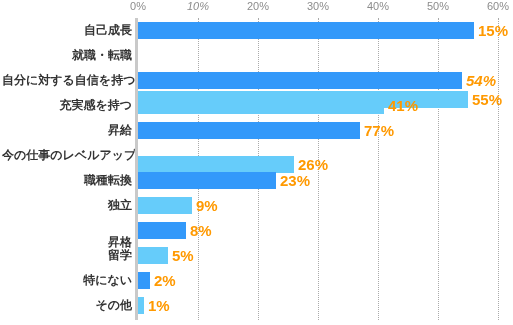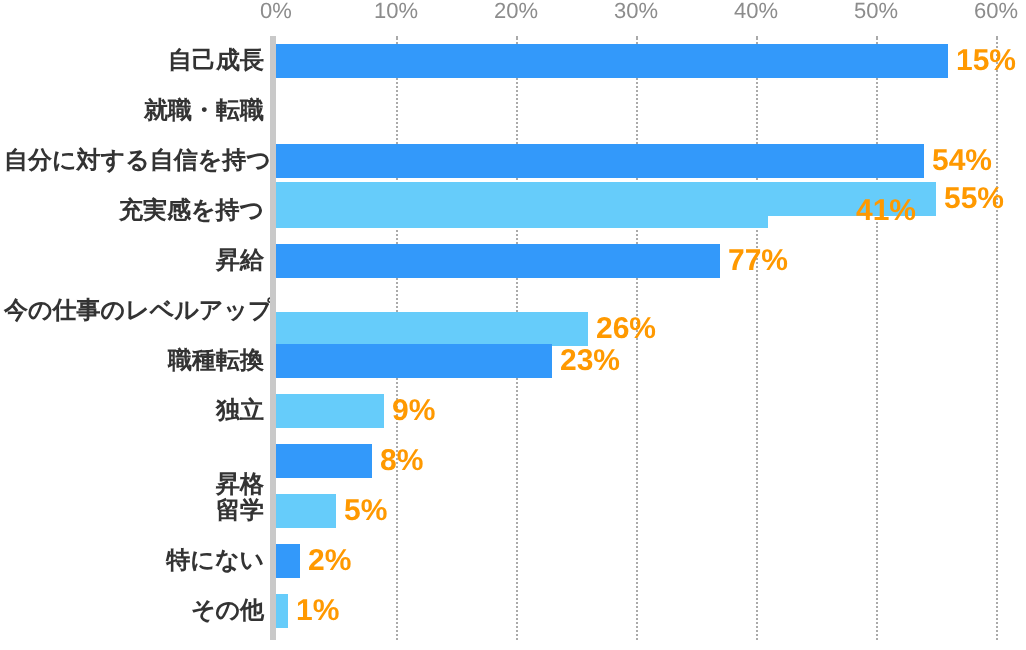--- a/index.html
+++ b/index.html
@@ -97,21 +97,21 @@
     height: 302px;
   }
 </style>
 </head>
 <body>
 
 <div id="chart-root">
 
   <div id="ticks">
       <div class="tick-label" style="left: 138px;">0%</div>
-      <div class="tick-label" style="left: 198px;">10%</div>
+      <div class="tick-label" style="left: 198px; font-style: italic;">10%</div>
       <div class="tick-label" style="left: 258px;">20%</div>
       <div class="tick-label" style="left: 318px;">30%</div>
       <div class="tick-label" style="left: 378px;">40%</div>
       <div class="tick-label" style="left: 438px;">50%</div>
       <div class="tick-label" style="left: 498px;">60%</div>
     </div>
 
   <div class="cat-col" id="cat-col">
       <div class="cat-label" style="top: 4px;">自己成長</div>
       <div class="cat-label" style="top: 29px;">就職・転職</div>
@@ -141,25 +141,25 @@
         <div class="row" style="top: 0px;">
           <div class="bar" style="width: 336px; background: rgb(51, 153, 250);"></div>
           <div class="bar-value" style="left: 340px;">15%</div>
         </div>
         <div class="row" style="top: 25px; margin-top: 44px;">
           <div class="bar" style="width: 330px; background: rgb(102, 204, 250);"></div>
           <div class="bar-value" style="left: 334px;">55%</div>
         </div>
         <div class="row" style="top: 50px;">
           <div class="bar" style="width: 324px; background: rgb(51, 153, 250);"></div>
-          <div class="bar-value" style="left: 328px;">54%</div>
+          <div class="bar-value" style="left: 328px; font-style: italic;">54%</div>
         </div>
         <div class="row" style="top: 75px;">
           <div class="bar" style="width: 246px; background: rgb(102, 204, 250);"></div>
-          <div class="bar-value" style="left: 250px; margin-left: 40px;">41%</div>
+          <div class="bar-value" style="left: 250px;">41%</div>
         </div>
         <div class="row" style="top: 100px;">
           <div class="bar" style="width: 222px; background: rgb(51, 153, 250);"></div>
           <div class="bar-value" style="left: 226px;">77%</div>
         </div>
         <div class="row" style="top: 134px; padding-left: 14px;">
           <div class="bar" style="width: 156px; background: rgb(102, 204, 250);"></div>
           <div class="bar-value" style="left: 160px;">26%</div>
         </div>
         <div class="row" style="top: 150px;">

